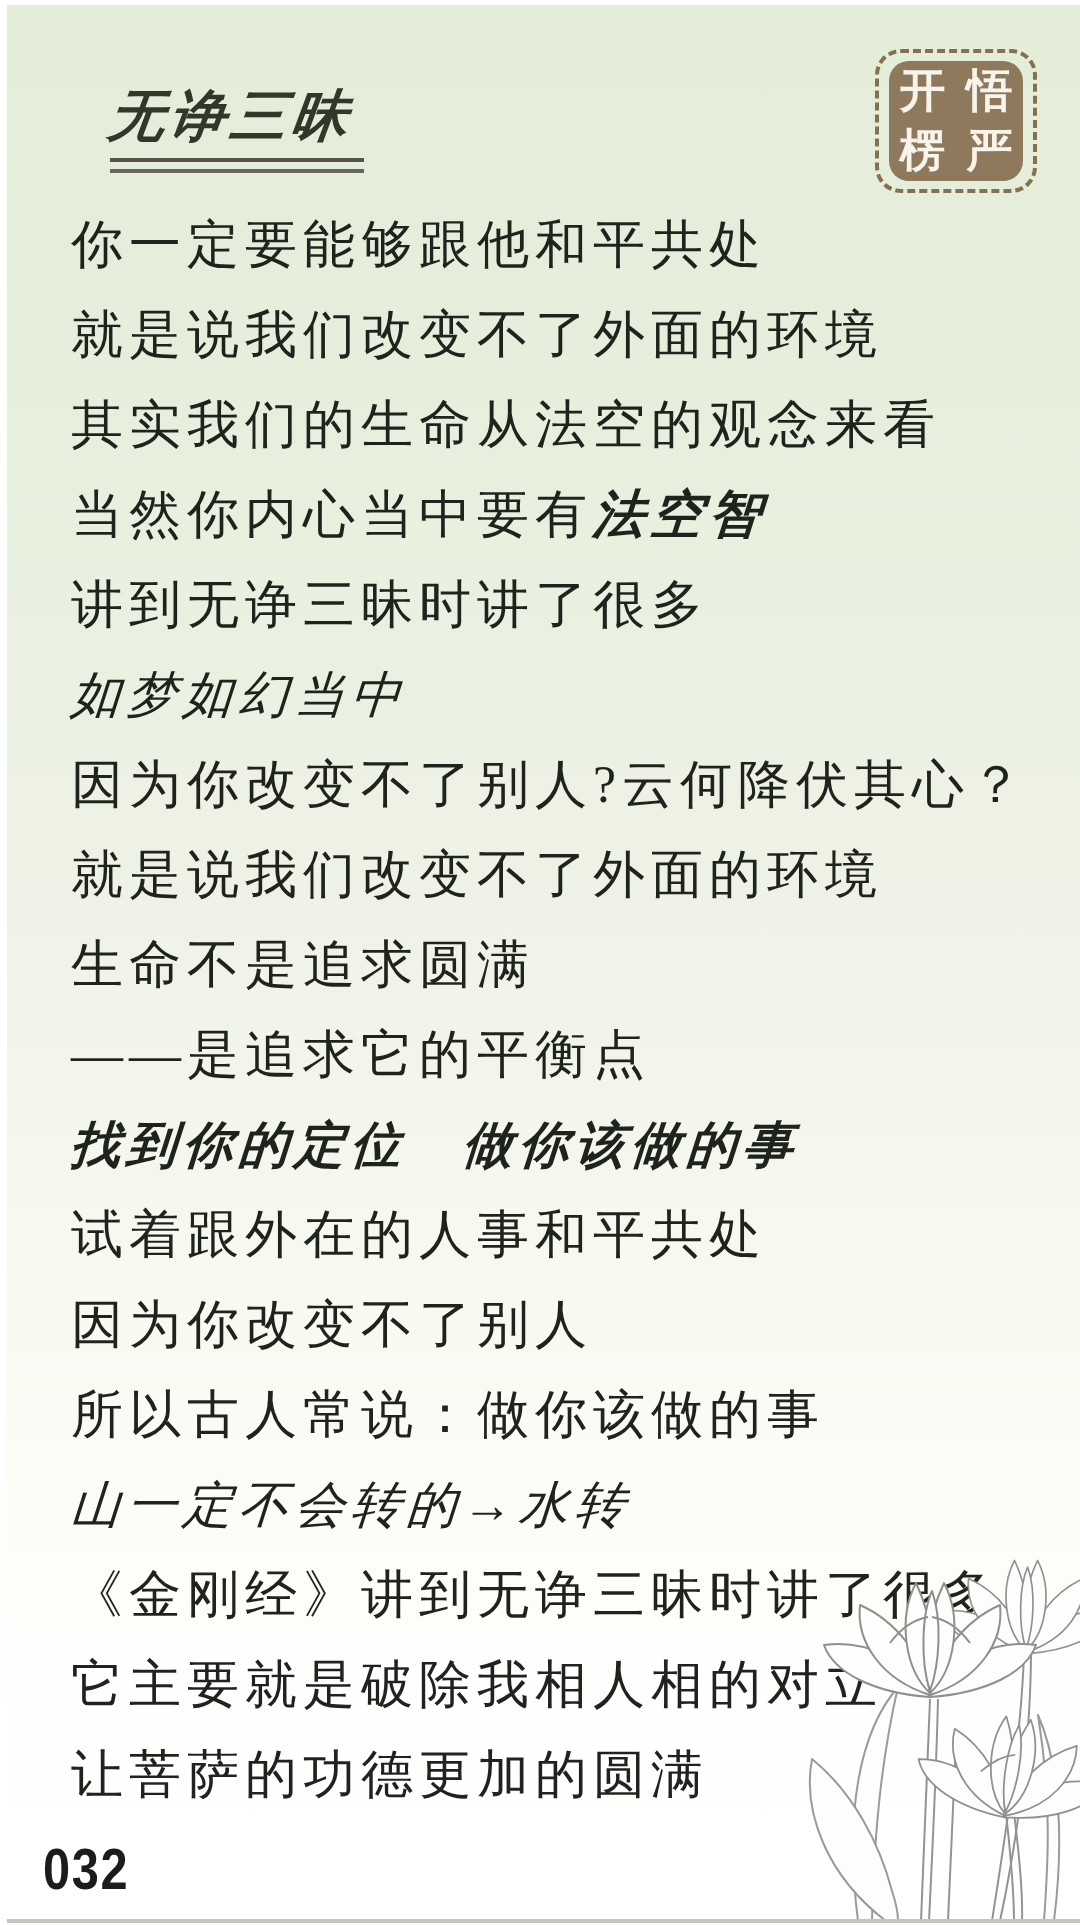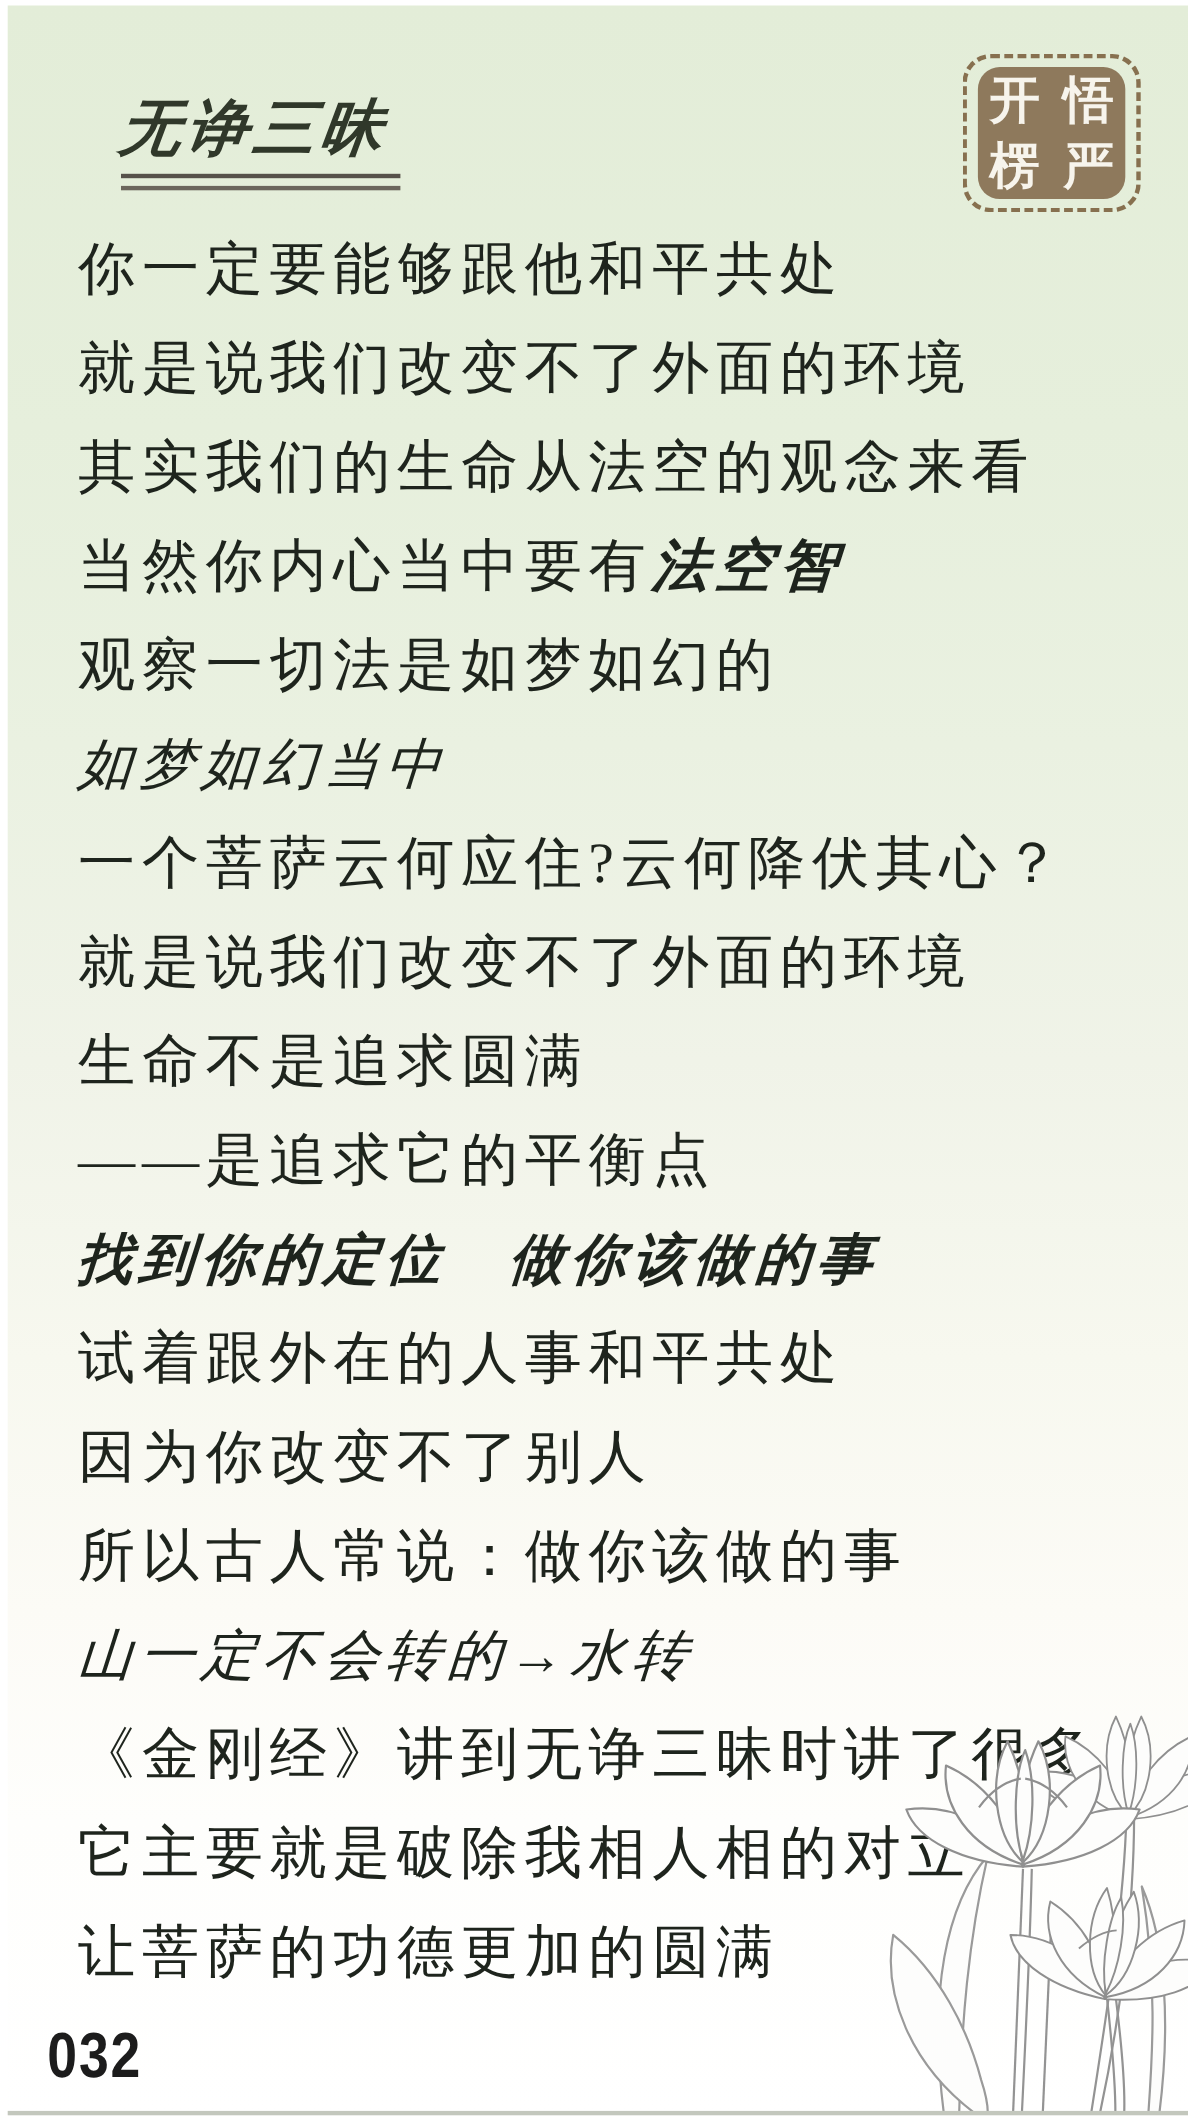--- a/index.html
+++ b/index.html
@@ -77,23 +77,23 @@
   </div>
 
   <div class="lines">
     <div class="line">你一定要能够跟他和平共处</div>
     <div class="line">就是说我们改变不了外面的环境</div>
     <div class="line">其实我们的生命从法空的观念来看</div>
     <div class="line">
         <span>当然你内心当中要有</span>
         <span class="em">法空智</span>
       </div>
-    <div class="line">观察一切法是如梦如幻的</div>
+    <div class="line">讲到无诤三昧时讲了很多</div>
     <div class="line script">如梦如幻当中</div>
-    <div class="line">一个菩萨云何应住?云何降伏其心？</div>
+    <div class="line">因为你改变不了别人?云何降伏其心？</div>
     <div class="line">就是说我们改变不了外面的环境</div>
     <div class="line">生命不是追求圆满</div>
     <div class="line">——是追求它的平衡点</div>
     <div class="line script strong">找到你的定位　做你该做的事</div>
     <div class="line">试着跟外在的人事和平共处</div>
     <div class="line">因为你改变不了别人</div>
     <div class="line">所以古人常说：做你该做的事</div>
     <div class="line script">山一定不会转的→水转</div>
     <div class="line">《金刚经》讲到无诤三昧时讲了很多</div>
     <div class="line">它主要就是破除我相人相的对立</div>

